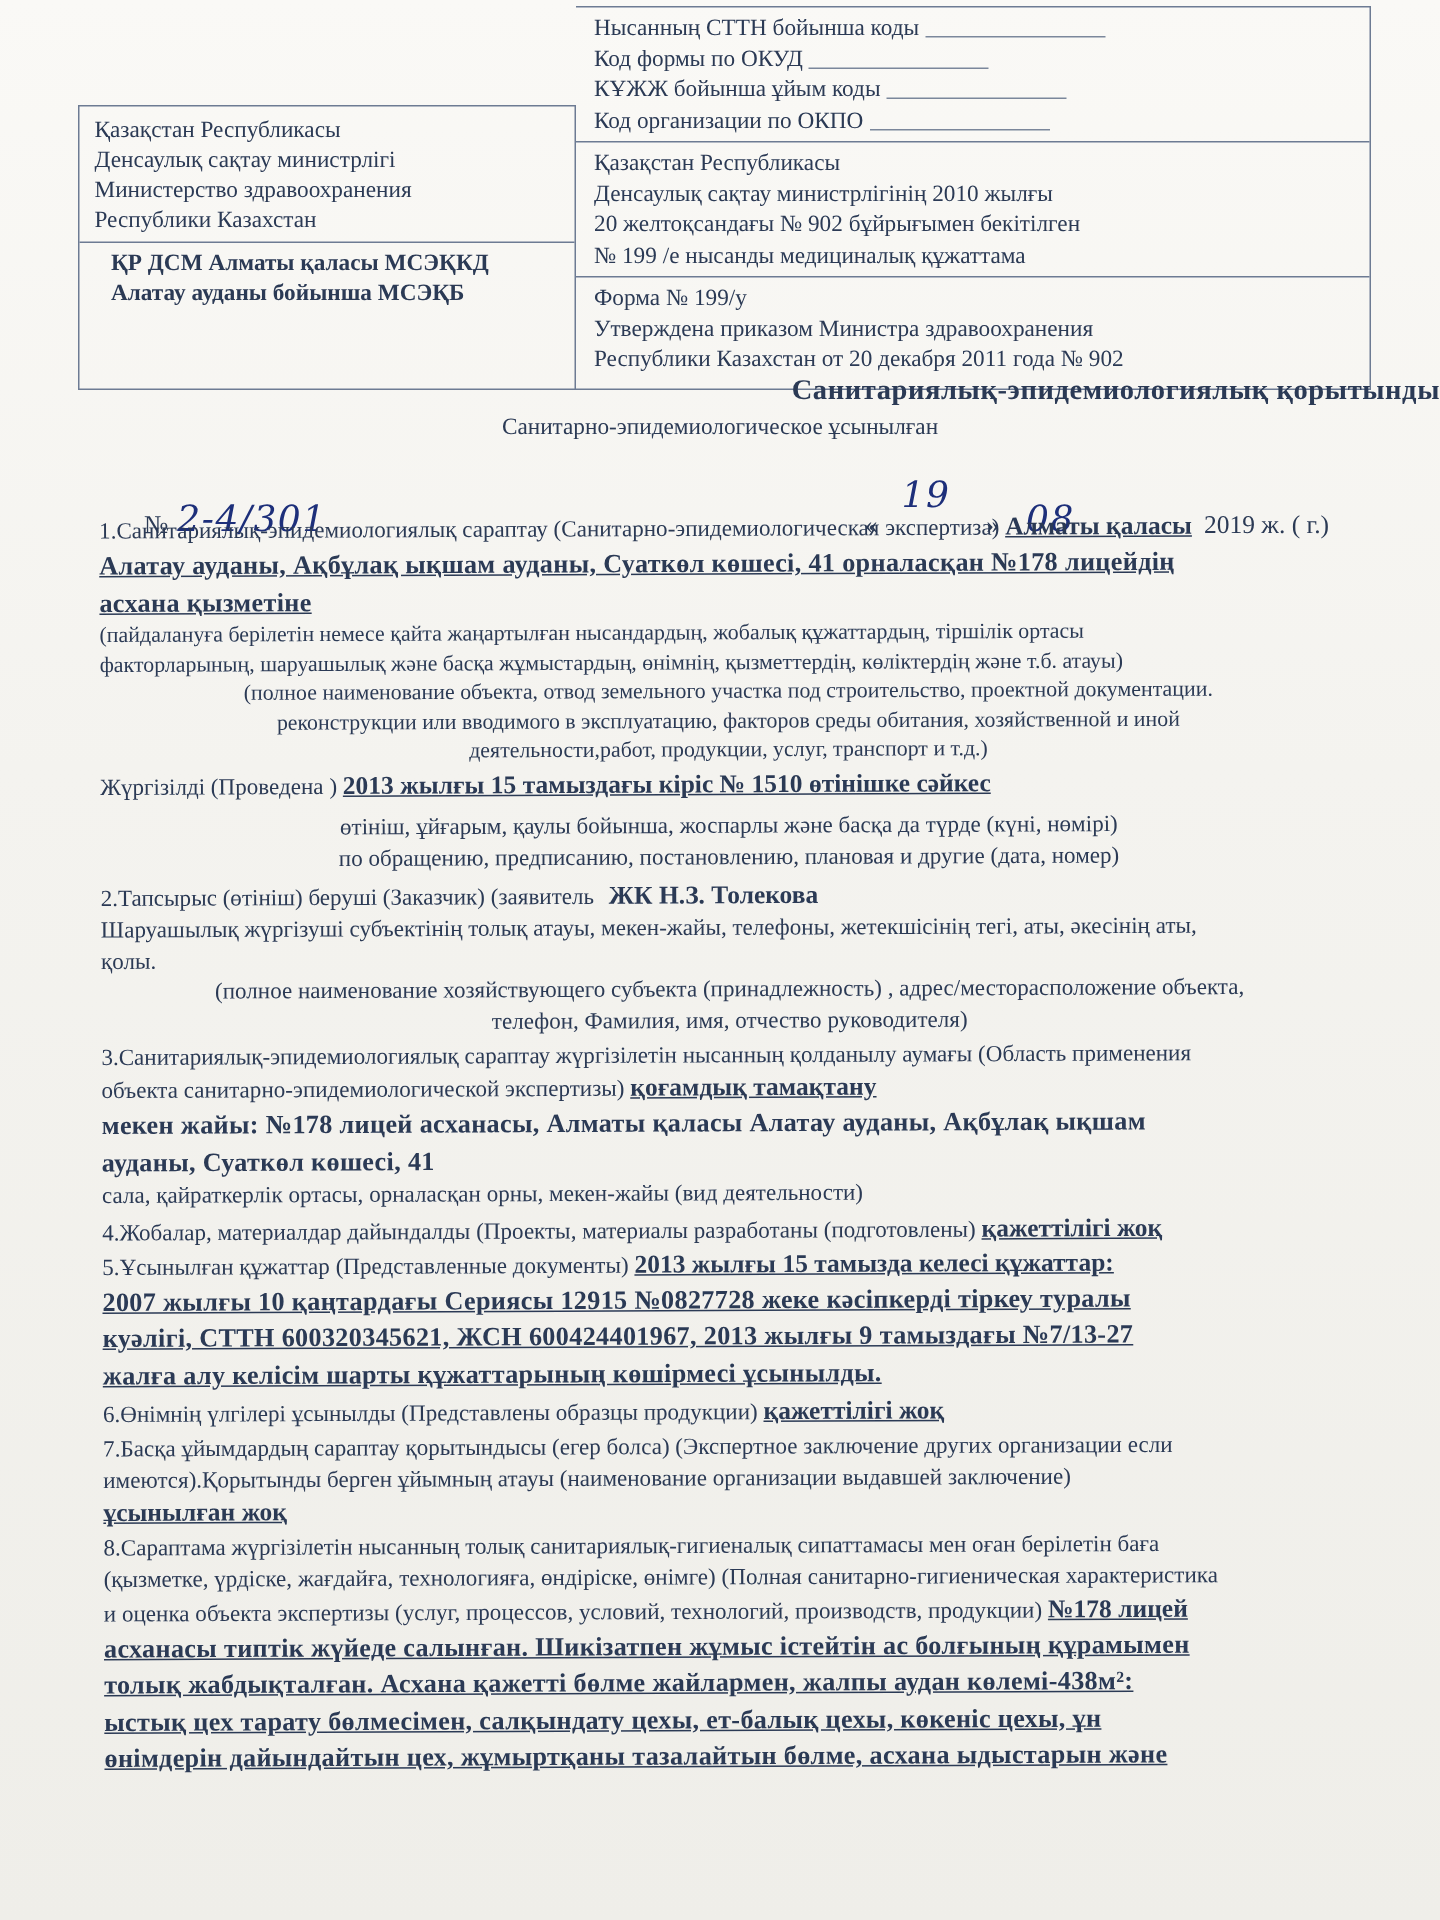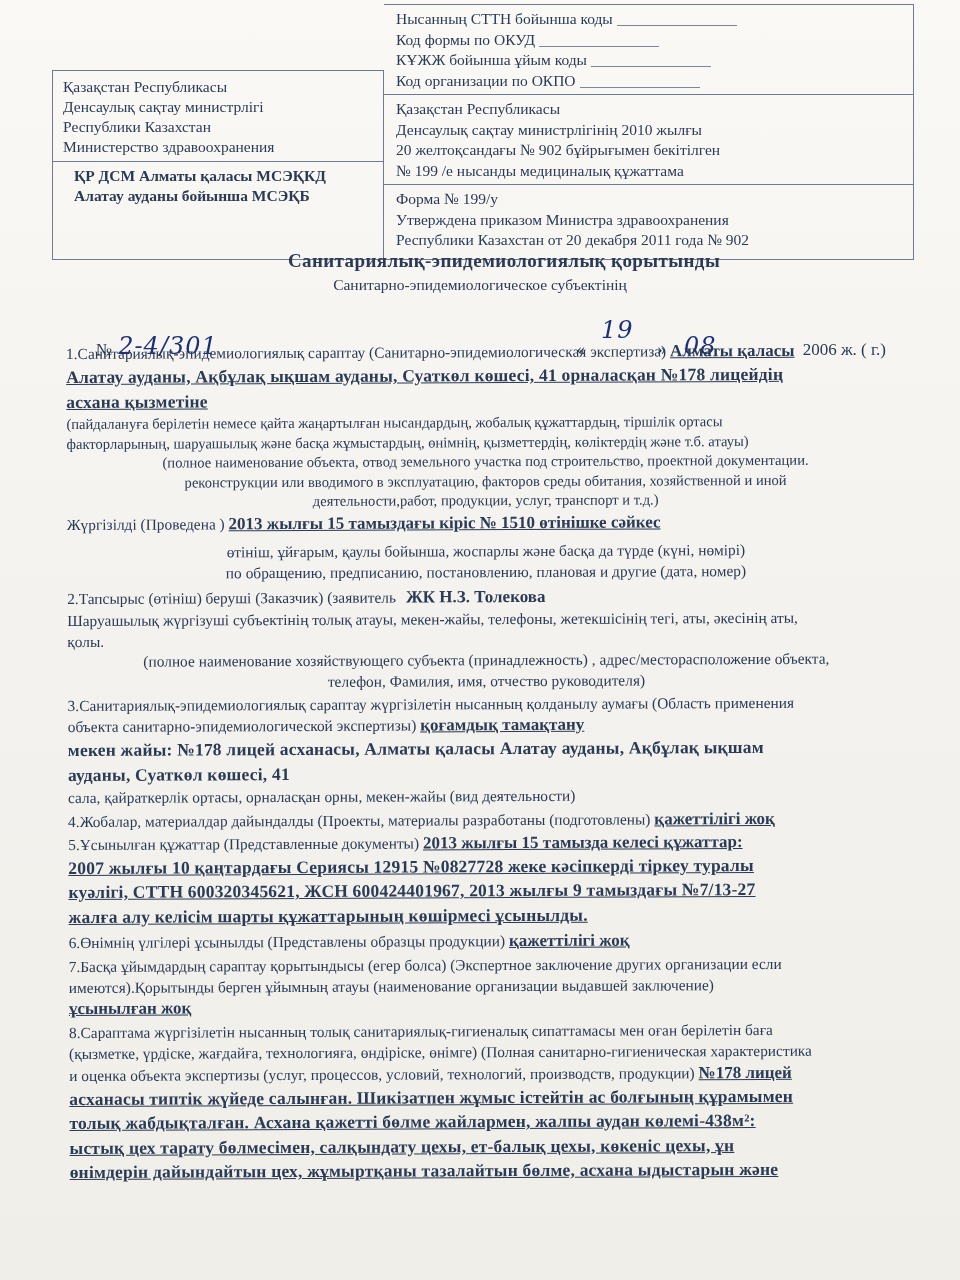--- a/index.html
+++ b/index.html
@@ -42,21 +42,21 @@
   .hdr-right .ln{font-size:15.5px;line-height:20.5px;}
   .hdr-sep{border-top:1px solid #6d7b93;margin:3px -8px 4px -12px;}
   .hdr-left-sep{border-top:1px solid #6d7b93;margin:4px -8px 4px -10px;}
   .code-line .underline{
     display:inline-block;border-bottom:1px solid #7b879b;
     min-width:120px;height:14px;vertical-align:-2px;margin-left:4px;
   }
 
   
   .title-kz{
-    position:absolute;left:0;right:0;top:250px;text-align:center;
+    position:absolute;left:0;right:0;top:250px;text-align:right;
     font-size:19px;font-weight:bold;letter-spacing:.4px;margin-left:48px;
   }
   .title-ru{
     position:absolute;left:0;right:0;top:276px;text-align:center;
     font-size:15.5px;
   }
   .numline{
     position:absolute;left:96px;top:300px;width:790px;
     display:flex;align-items:flex-end;font-size:17px;
   }
@@ -89,22 +89,22 @@
 </head>
 <body>
 
 <div class="page">
 
   <div class="hdr">
 
     <div class="hdr-left">
       <div class="ln">Қазақстан Республикасы</div>
       <div class="ln">Денсаулық сақтау министрлігі</div>
+      <div class="ln">Министерство здравоохранения</div>
       <div class="ln">Республики Казахстан</div>
-      <div class="ln">Министерство здравоохранения</div>
       <div class="hdr-left-sep"></div>
       <div class="ln bold">ҚР ДСМ Алматы қаласы МСЭҚКД</div>
       <div class="ln bold">Алатау ауданы бойынша МСЭҚБ</div>
     </div>
 
     <div class="hdr-right">
       <div class="ln code-line">
         <span>Нысанның СТТН бойынша коды</span><span class="underline"></span>
       </div>
       <div class="ln code-line">
@@ -126,31 +126,31 @@
 
       <div class="hdr-sep"></div>
 
       <div class="ln">Форма № 199/у</div>
       <div class="ln">Утверждена приказом Министра здравоохранения</div>
       <div class="ln">Республики Казахстан  от 20 декабря 2011 года № 902</div>
     </div>
   </div>
 
   <div class="title-kz">Санитариялық-эпидемиологиялық қорытынды</div>
-  <div class="title-ru">Санитарно-эпидемиологическое субъектінің</div>
+  <div class="title-ru">Санитарно-эпидемиологическое ұсынылған</div>
 
   <div class="numline">
     <span class="no">№</span>
     <span class="hand" style="margin-left:6px">2-4/301</span>
     <span class="spacer"></span>
     <span class="dt">«</span>
     <span class="hand" style="margin:16px 16px">19</span>
     <span class="dt">»</span>
     <span class="hand" style="margin:0 26px 0 18px">08</span>
-    <span class="dt" style="margin-left:60px">2006 ж. ( г.)</span>
+    <span class="dt" style="margin-left:60px">2019 ж. ( г.)</span>
   </div>
 
   <div class="body skew">
 
     <p class="p">
       <span>1.Санитариялық-эпидемиологиялық сараптау (Санитарно-эпидемиологическая экспертиза)</span>
       <span class="bu big">Алматы қаласы</span>
     </p>
     <p class="p thick">Алатау ауданы, Ақбұлақ ықшам ауданы, Суаткөл көшесі, 41 орналасқан №178 лицейдің</p>
     <p class="p thick">асхана қызметіне</p>

